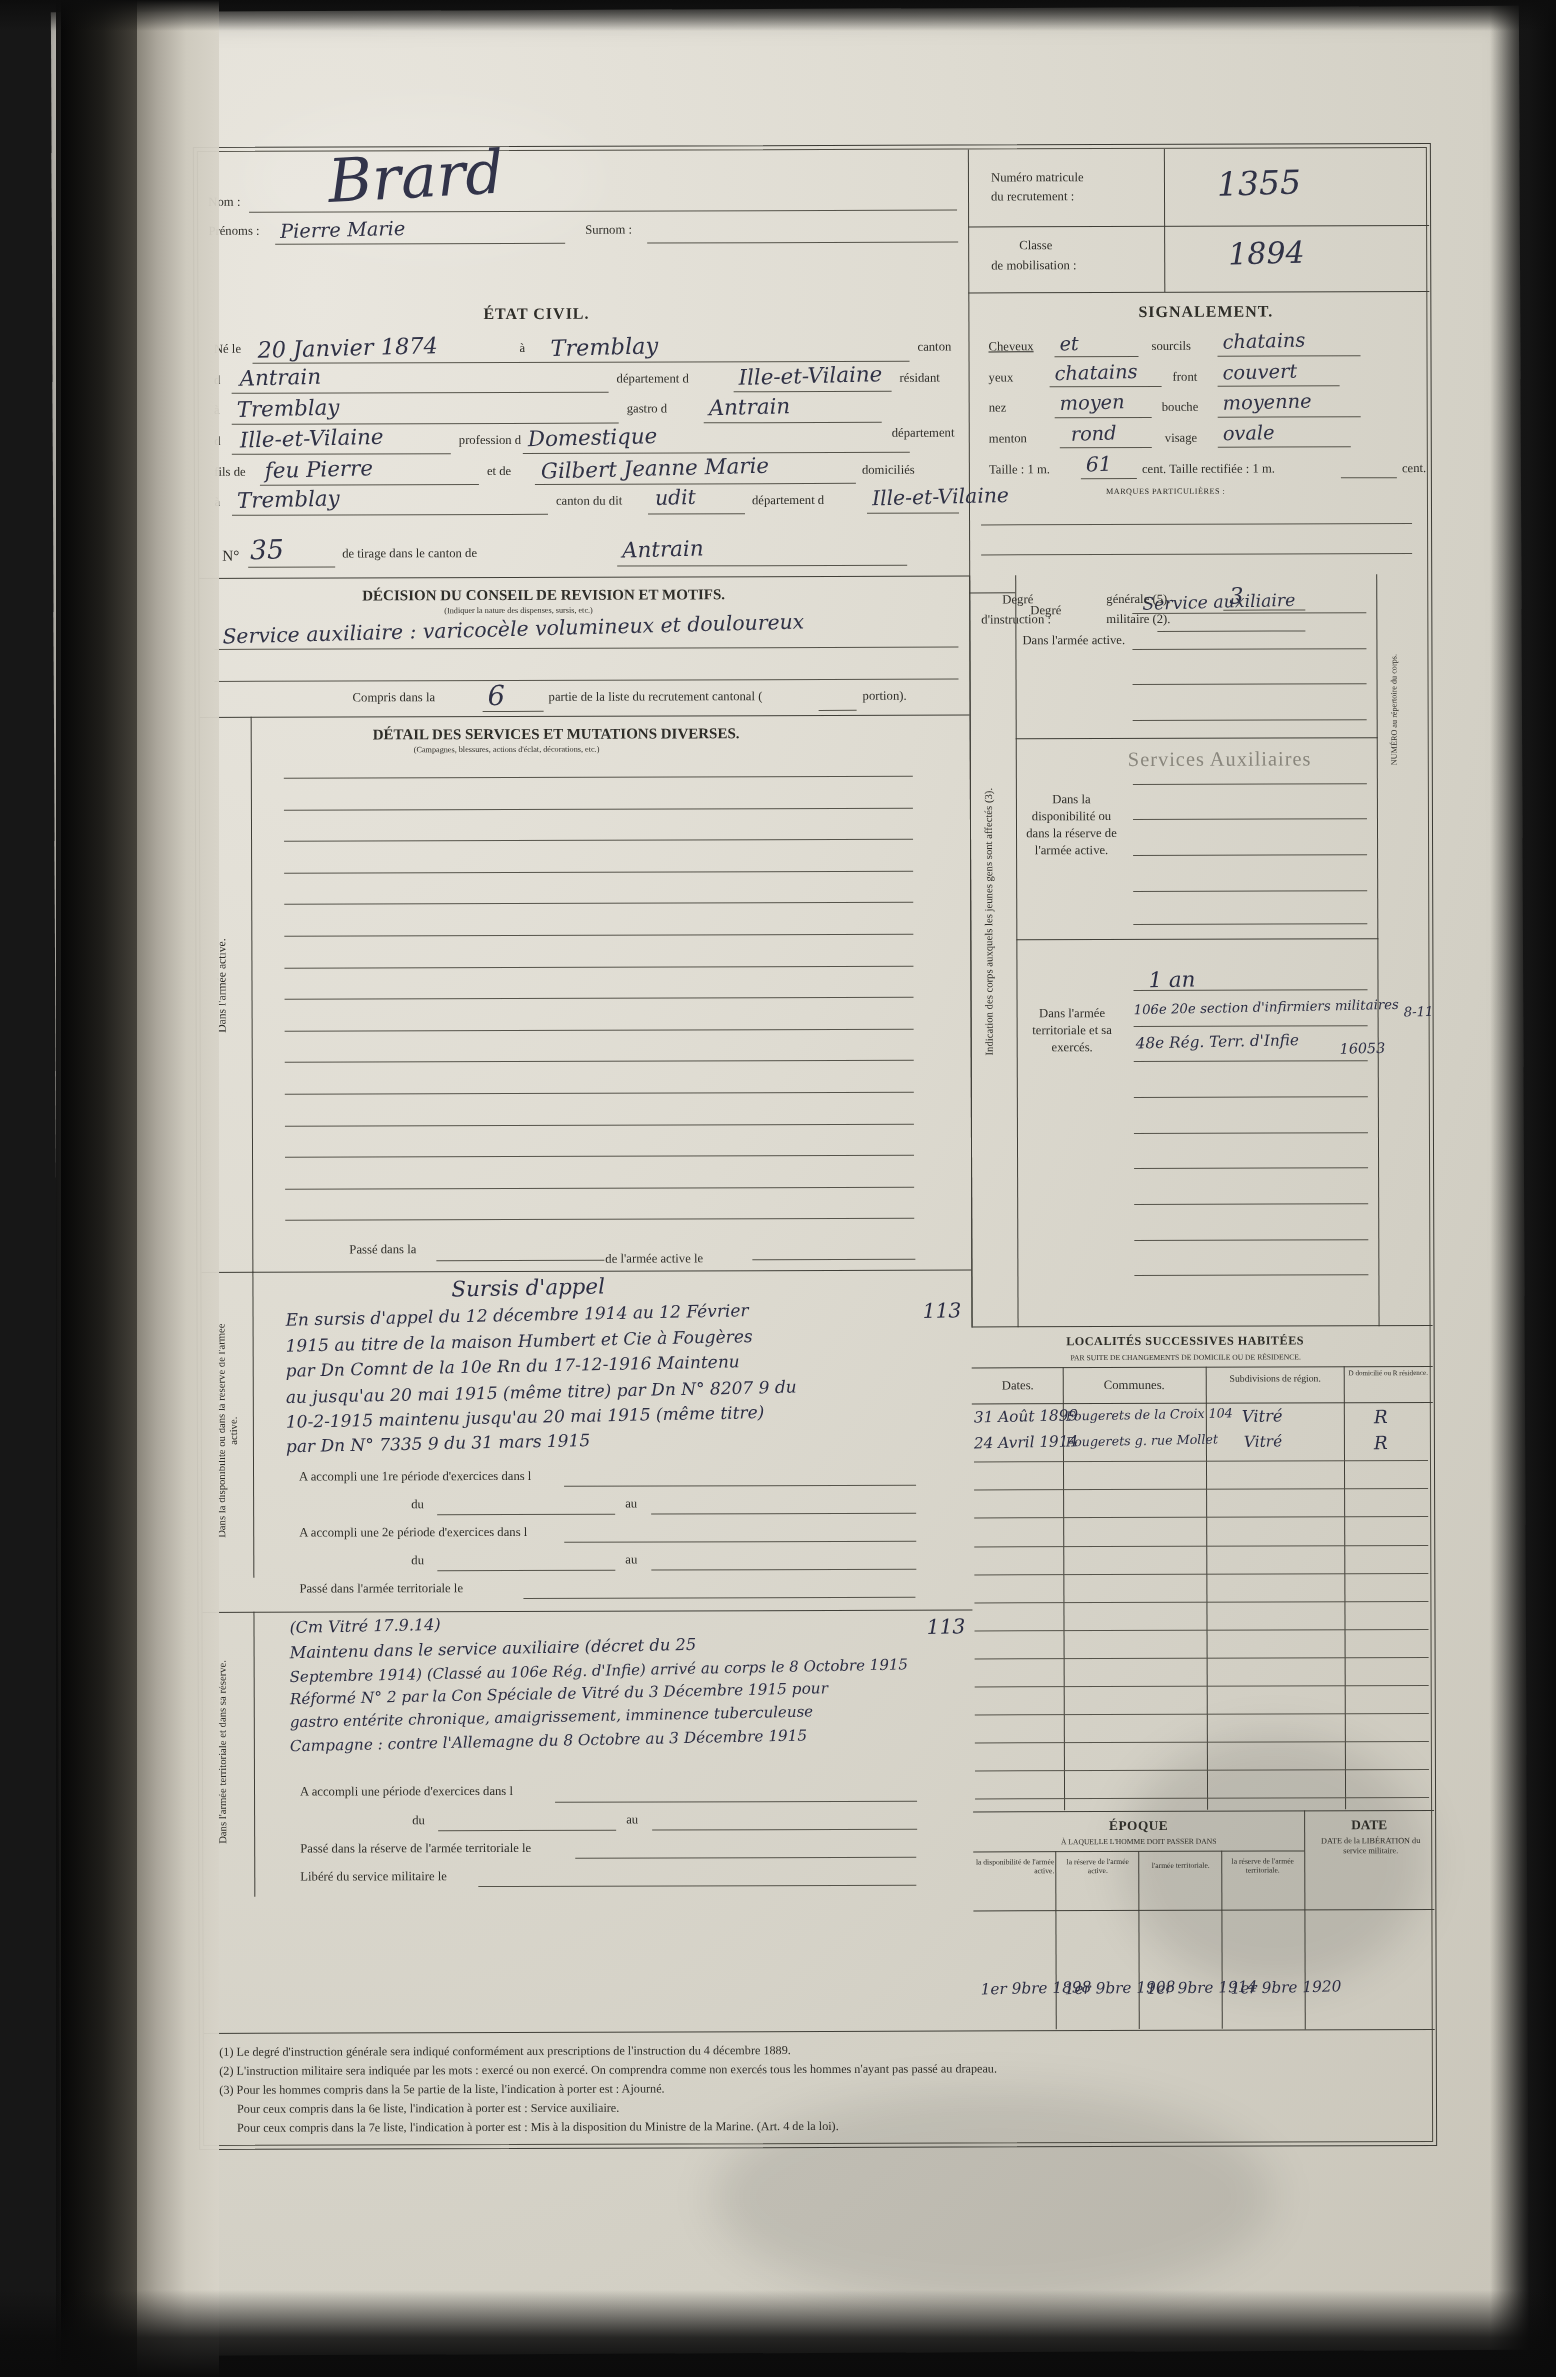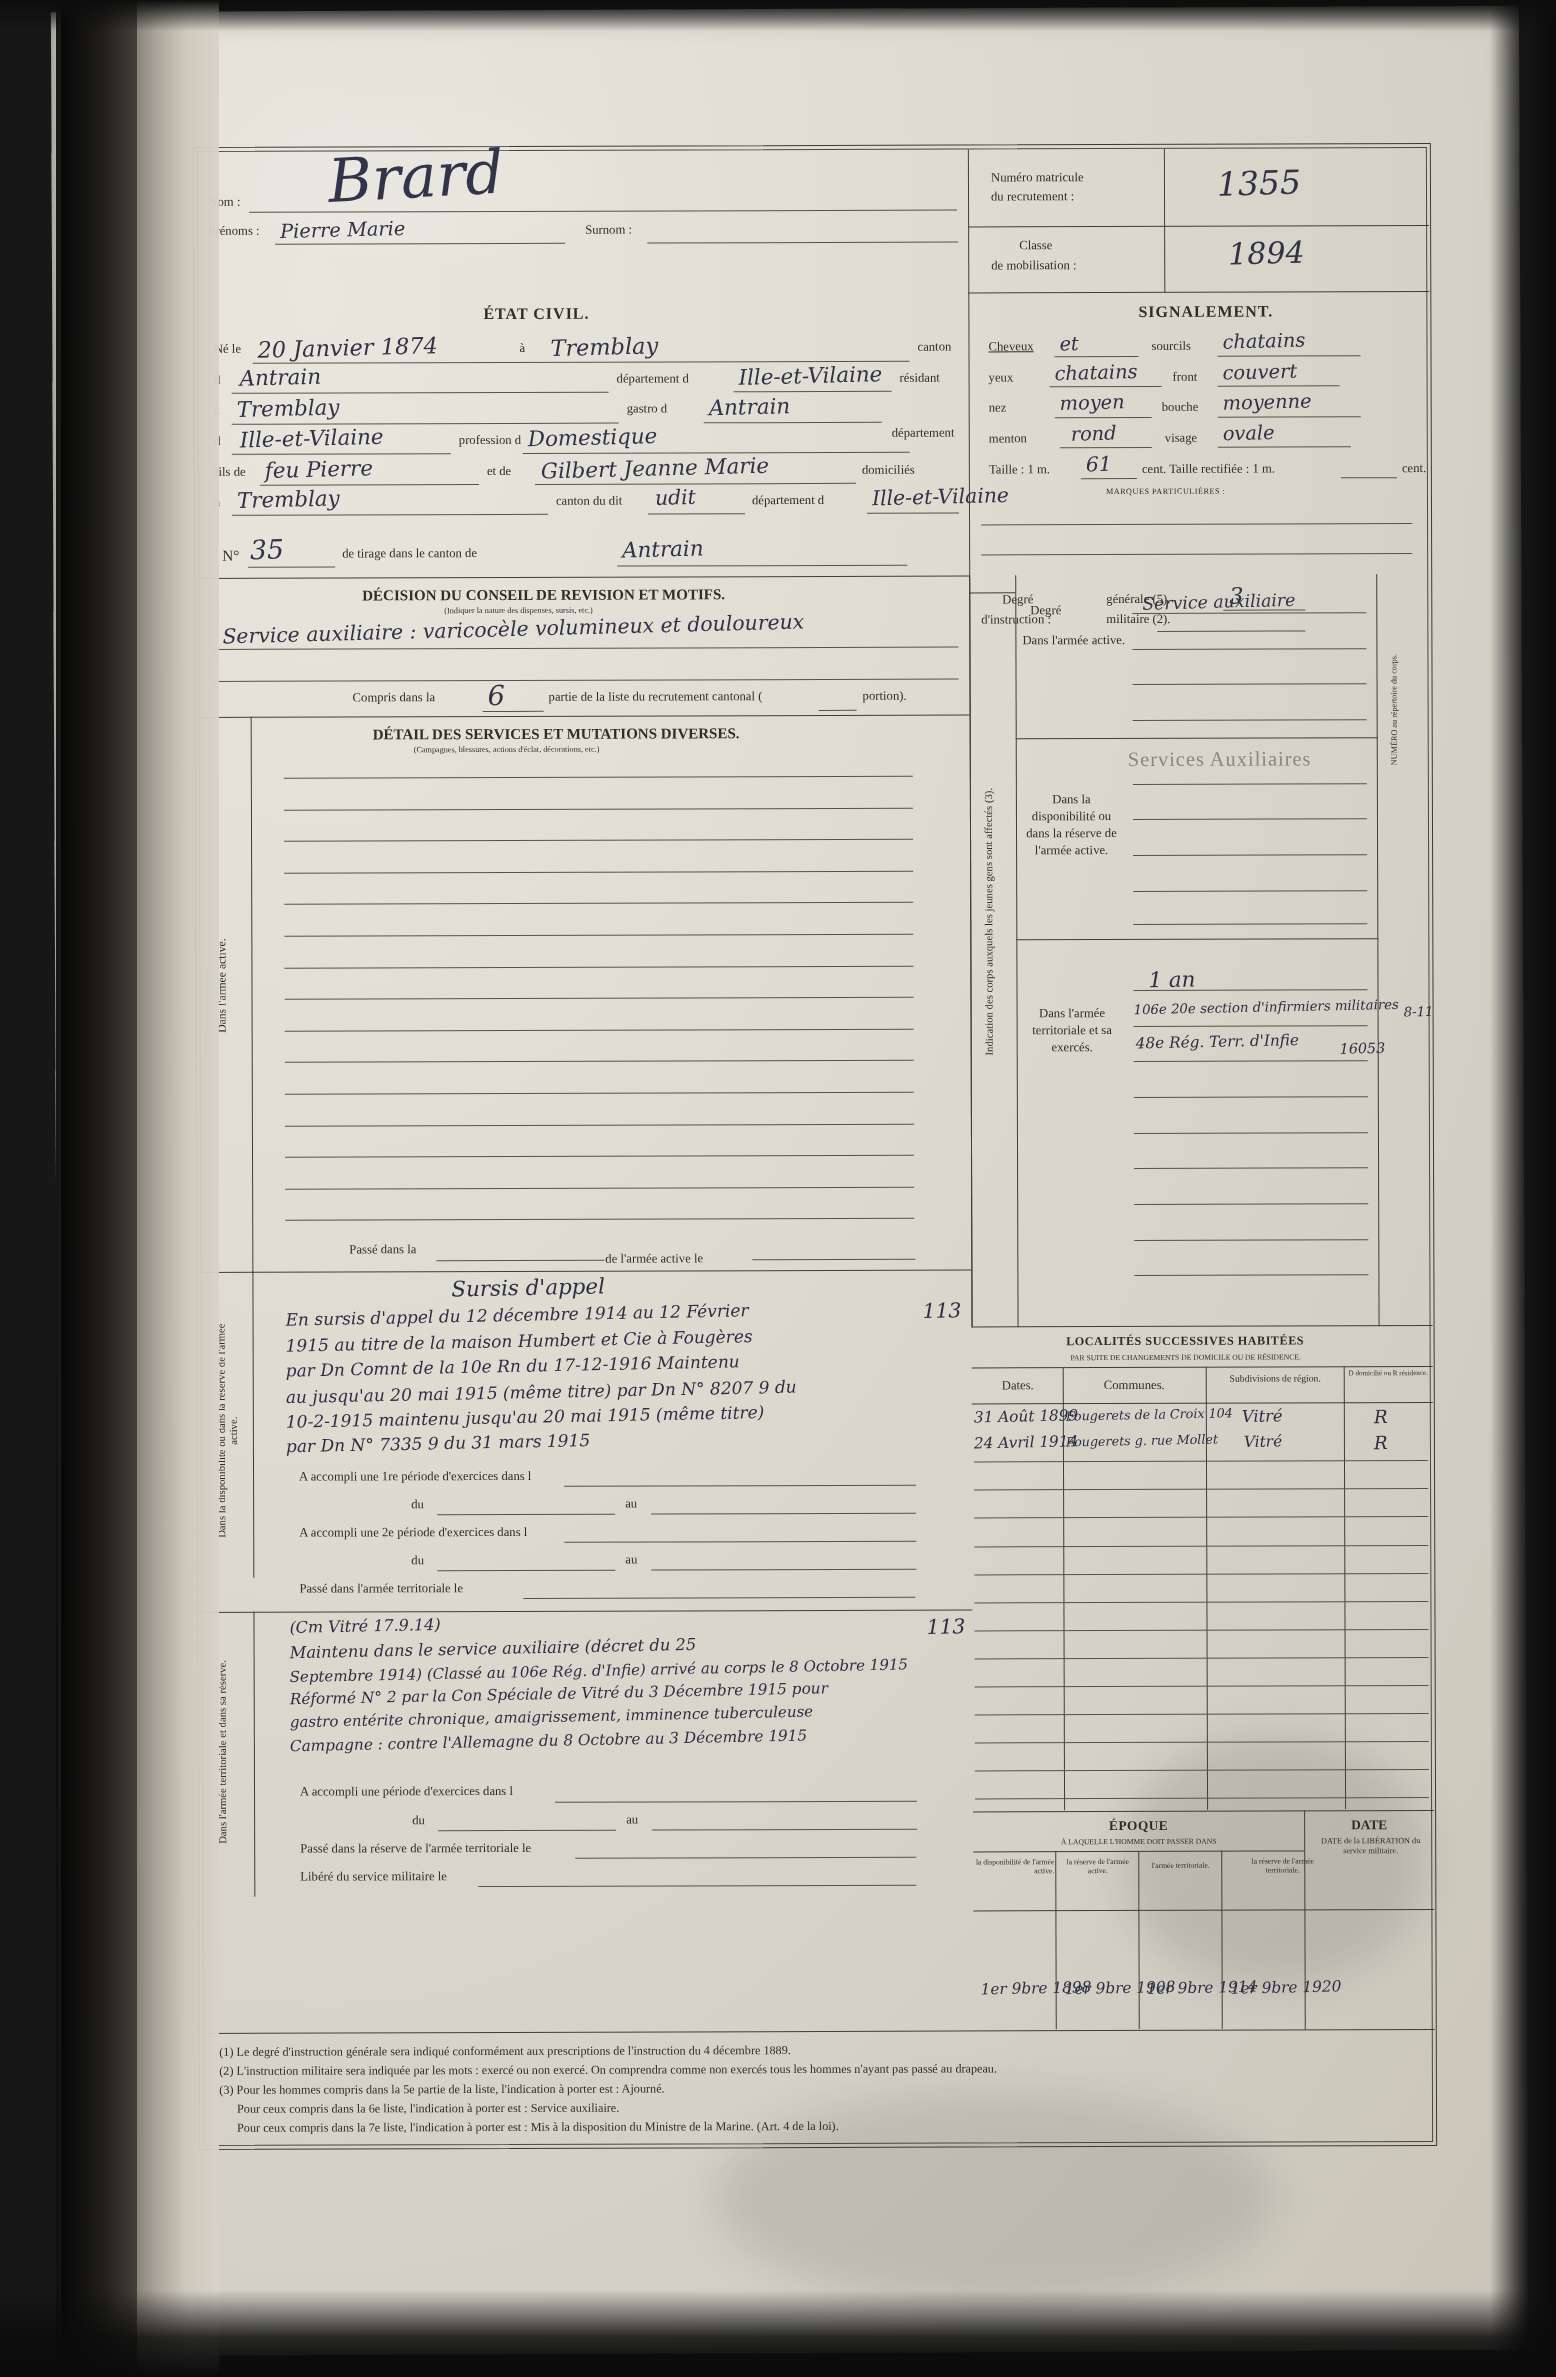--- a/index.html
+++ b/index.html
@@ -381,21 +381,21 @@
     <div class="hline" style="left:775px;top:1707px;width:331px;"></div>
 
     <div class="vline" style="left:857px;top:1707px;height:178px;"></div>
     <div class="vline" style="left:940px;top:1707px;height:178px;"></div>
     <div class="vline" style="left:1023px;top:1707px;height:178px;"></div>
     <div class="hline" style="left:775px;top:1766px;width:461px;"></div>
 
     <div class="lbl ctr xs" style="left:777px;top:1713px;width:79px;white-space:normal;line-height:1.25;font-size:7.6px;text-align:right;">la disponibilité de l'armée active.</div>
     <div class="lbl ctr xs" style="left:860px;top:1713px;width:79px;white-space:normal;line-height:1.25;font-size:7.6px;">la réserve de l'armée active.</div>
     <div class="lbl ctr xs" style="left:943px;top:1717px;width:79px;white-space:normal;line-height:1.25;font-size:7.6px;">l'armée territoriale.</div>
-    <div class="lbl ctr xs" style="left:1025px;top:1713px;width:79px;white-space:normal;line-height:1.25;font-size:7.6px;padding-left:20px;">la réserve de l'armée territoriale.</div>
+    <div class="lbl ctr xs" style="left:1025px;top:1713px;width:79px;white-space:normal;line-height:1.25;font-size:7.6px;">la réserve de l'armée territoriale.</div>
 
     <div class="hwb" style="left:782px;top:1835px;font-size:15.3px;">1er 9bre 1898</div>
     <div class="hwb" style="left:866px;top:1835px;font-size:15.3px;">1er 9bre 1908</div>
     <div class="hwb" style="left:948px;top:1835px;font-size:15.3px;">1er 9bre 1914</div>
     <div class="hwb" style="left:1032px;top:1835px;font-size:15.3px;">1er 9bre 1920</div>
     <div class="hwb" style="left:1121px;top:1835px;font-size:15.3px;"></div>
 
     <div class="hline" style="left:5.1px;top:1886px;width:1231px;"></div>
     <div class="lbl" style="left:20.4px;top:1898px;font-size:12.2px;">(1)  Le degré d'instruction générale sera indiqué conformément aux prescriptions de l'instruction du 4 décembre 1889.</div>
     <div class="lbl" style="left:20.4px;top:1917px;font-size:12.2px;">(2)  L'instruction militaire sera indiquée par les mots : exercé ou non exercé. On comprendra comme non exercés tous les hommes n'ayant pas passé au drapeau.</div>

